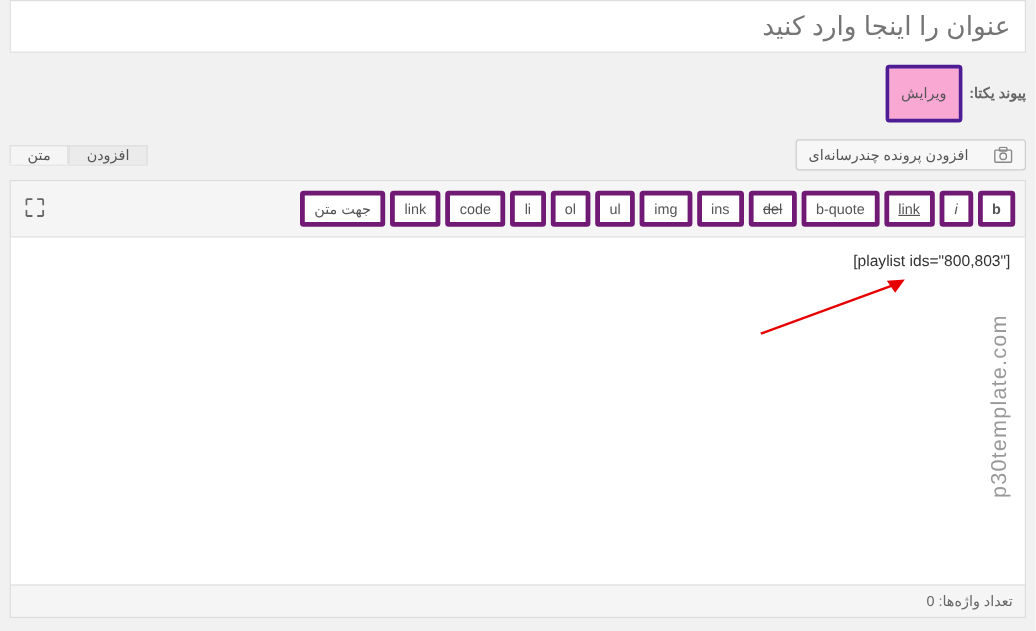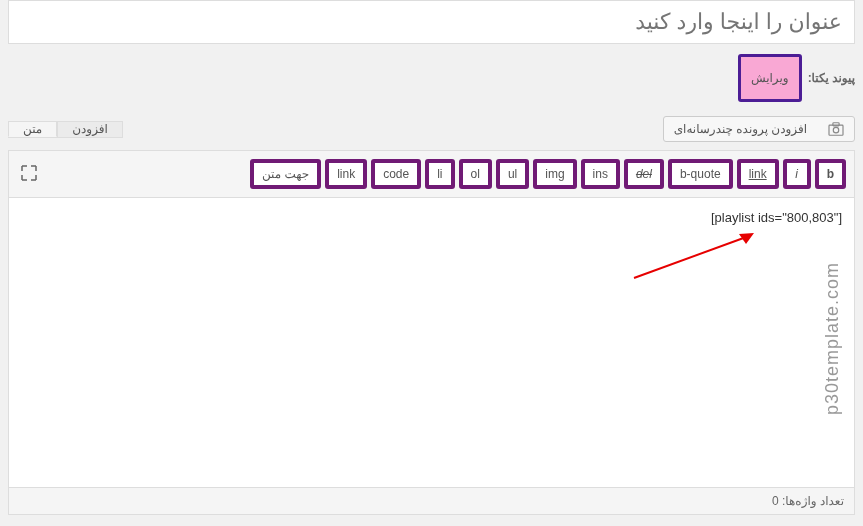--- a/index.html
+++ b/index.html
@@ -106,21 +106,21 @@
   background: #fff;
   border: 4px solid #701a75;
   border-radius: 3px;
   padding: 4px 8px;
   font-size: 12px;
   color: #555;
   cursor: pointer;
   font-family: inherit;
   min-width: 28px;
 }
-.ql-btn.del { text-decoration: line-through; font-style: italic; }
+.ql-btn.del { text-decoration: line-through; }
 .ql-btn.lnk { text-decoration: underline; }
 .fullscreen-btn {
   background: transparent;
   border: none;
   cursor: pointer;
   padding: 4px;
 }
 .editor-area {
   background: #fff;
   border: 1px solid #ddd;

